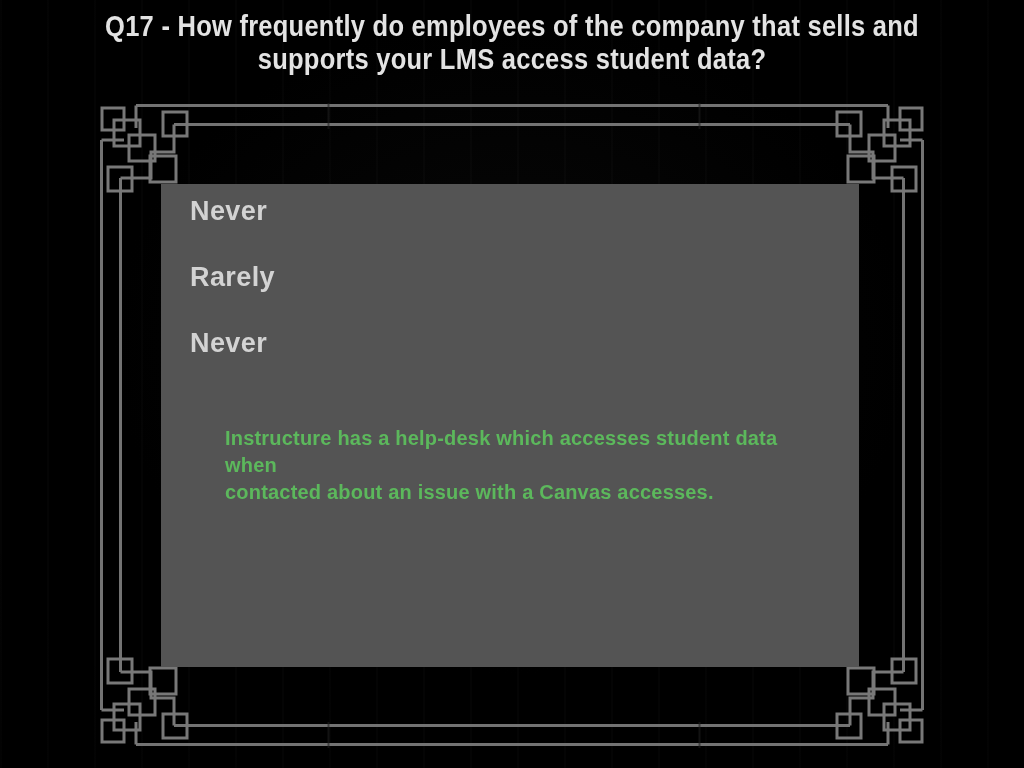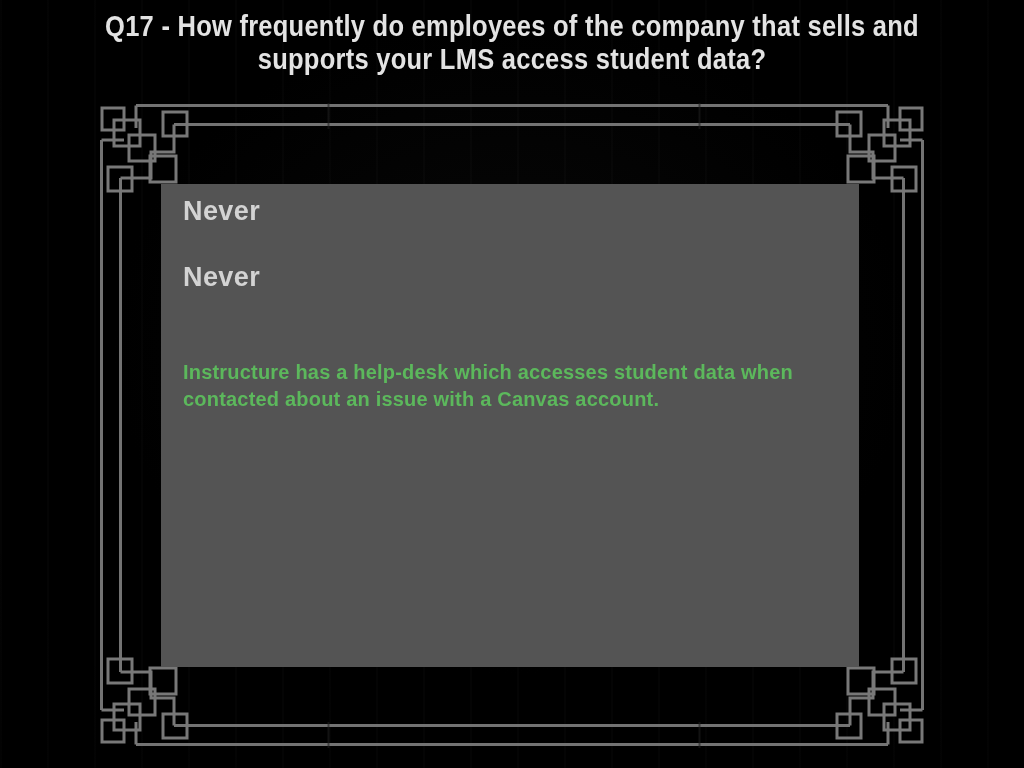--- a/index.html
+++ b/index.html
@@ -27,31 +27,31 @@
   .title{
     position:absolute;left:0;top:9px;width:1024px;margin:0;
     text-align:center;font-size:30px;line-height:33px;font-weight:bold;
     color:#e3e3e3;letter-spacing:0.3px;
     transform:scaleX(0.85);
   }
   .tline{display:block;}
   .panel{
     position:absolute;left:161px;top:184px;width:698px;height:483px;
     background:#545454;box-sizing:border-box;
-    padding:14px 30px 0 22px;
+    padding:14px 30px 0 29px;
   }
   .option{
     height:27px;margin-bottom:39px;
     font-size:27px;line-height:27px;font-weight:bold;
     color:#d3d3d3;letter-spacing:0.4px;
   }
   .note{
     margin-top:68px;
     font-size:20px;line-height:27px;font-weight:bold;
-    color:#5cb85c;letter-spacing:0.2px;
+    color:#5cb85c;letter-spacing:0.2px;margin-left:35px;
   }
   .nline{display:block;}
 </style>
 </head>
 <body>
 
 <div class="slide">
 
   <div class="bg"></div>
 
@@ -93,22 +93,25 @@
   <h1 class="title">
     <span class="tline">Q17 - How frequently do employees of the company that sells and</span>
     <span class="tline">supports your LMS access student data?</span>
   </h1>
 
   <div class="panel">
     <div class="option">
       <span>Never</span>
     </div>
     <div class="option">
+      <span>Rarely</span>
+    </div>
+    <div class="option">
       <span>Never</span>
     </div>
 
     <div class="note">
       <span class="nline">Instructure has a help-desk which accesses student data when</span>
-      <span class="nline">contacted about an issue with a Canvas account.</span>
+      <span class="nline">contacted about an issue with a Canvas accesses.</span>
     </div>
   </div>
 
 </div>
 
 </body></html>

